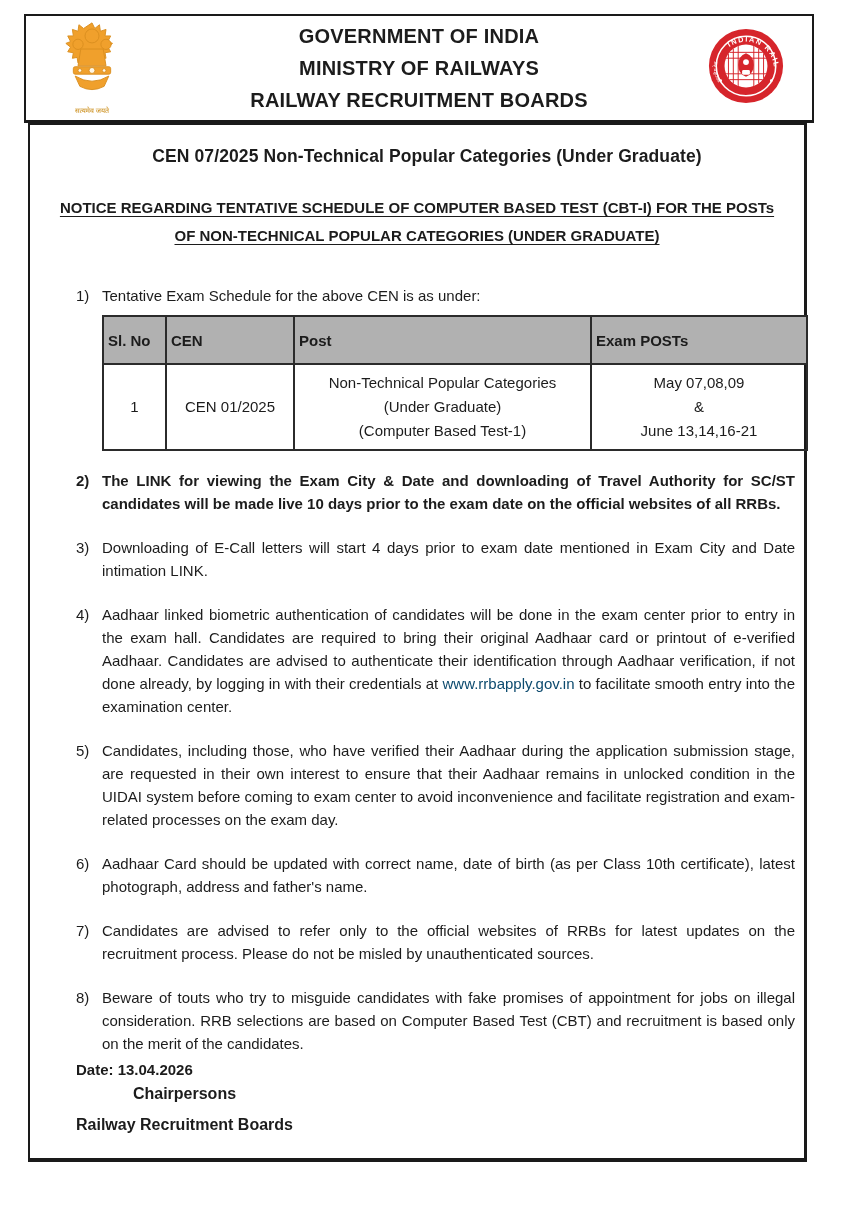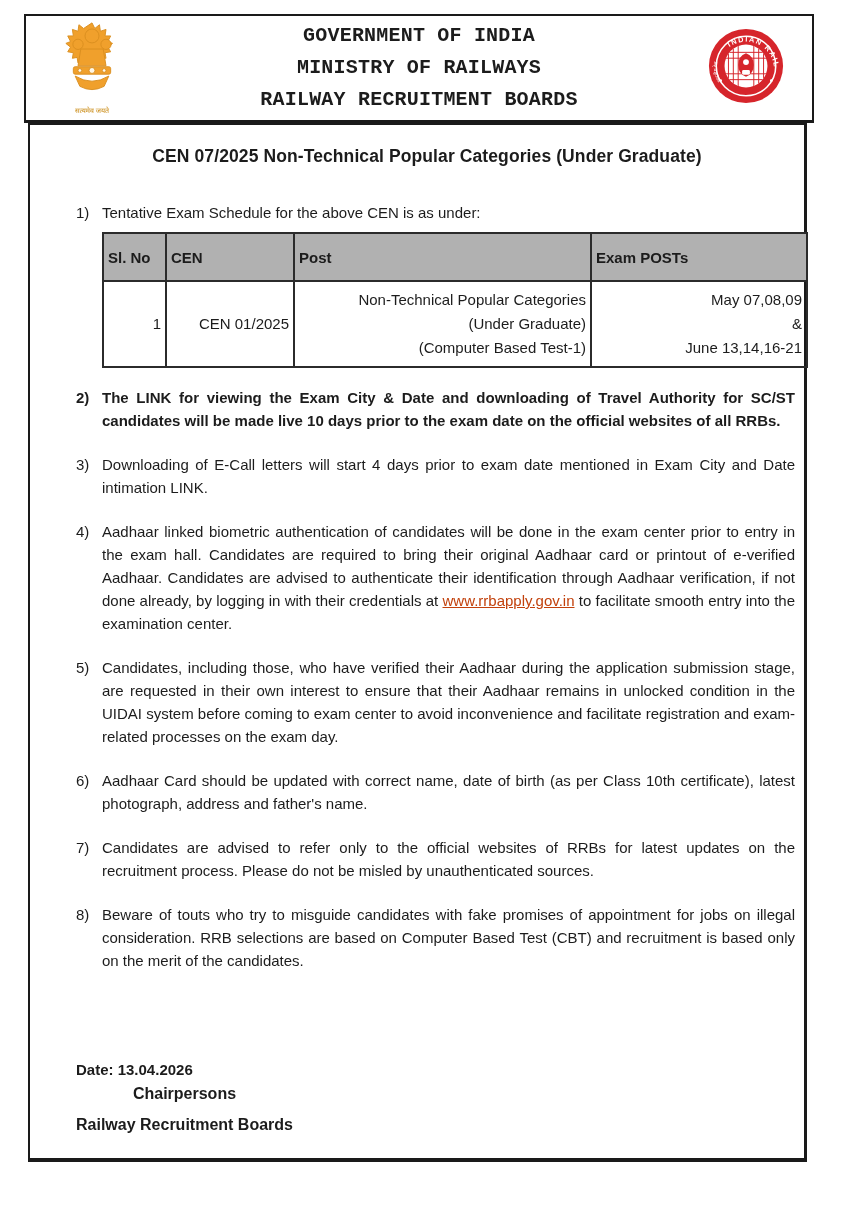--- a/index.html
+++ b/index.html
@@ -10,43 +10,43 @@
     color:#1c1c1c; overflow:hidden;
   }
   
   .hbox {
     position:absolute; left:24px; top:14px; width:790px; height:109px;
     border:2px solid #1a1a1a; border-bottom-width:3px;
     display:flex; align-items:center; padding:0 20px; background:#fff;
   }
   .emblem-wrap { width:92px; flex:none; text-align:center; }
   .emblem-caption { font-size:7px; color:#c8860a; line-height:8px; margin-top:-2px; }
-  .htitles { flex:1; text-align:center; font-weight:bold; font-size:20px; line-height:32px; letter-spacing:.2px;font-family:Liberation Mono, monospace; }
+  .htitles { flex:1; text-align:center; font-weight:bold; font-size:20px; line-height:32px; letter-spacing:.2px; }
   .rlogo-wrap { width:92px; flex:none; text-align:center; }
   
   .cbox {
     position:absolute; left:28px; top:123px; width:779px; height:1039px;
     border:2px solid #1a1a1a; border-right-width:3px; border-bottom-width:4px;
     background:#fff;
   }
   .doc-title { margin-top:21px; text-align:center; font-weight:bold; font-size:17.5px; letter-spacing:.1px;margin-left:20px; }
   .nheading { margin-top:27px; text-align:center; font-weight:bold; font-size:15px; line-height:28px; }
   .nheading div { text-decoration:underline; text-underline-offset:3px; }
   .list { margin:34px 9px 0 46px; font-size:15px; }
   .item { display:flex; margin-bottom:21px; line-height:23px; }
   .item.first { margin-bottom:6px; }
   .num { width:26px; flex:none; }
   .itext { flex:1; text-align:justify; }
   .bold { font-weight:bold; }
-  .link { color:#c2410c; text-decoration:underline; cursor:pointer; }
+  .link { color:#0c4a6e; cursor:pointer; }
   
   table.sched { border-collapse:collapse; table-layout:fixed; width:706px; margin:8px 0 18px 26px; }
   table.sched th, table.sched td { border:2px solid #2b2b2b; font-size:15px; }
   table.sched th { background:#b1b1b1; font-weight:bold; height:48px; line-height:19px; padding:2px 4px; text-align:left; }
-  table.sched td { text-align:right; padding:6px 4px; line-height:24px; }
+  table.sched td { text-align:center; padding:6px 4px; line-height:24px; }
   .col1 { width:63px; } .col2 { width:128px; } .col3 { width:297px; }
   
   .footer { position:absolute; left:46px; right:38px; bottom:18px; display:flex; justify-content:space-between; align-items:flex-start;flex-direction:column; }
   .fdate { font-weight:bold; font-size:15px; margin-top:10px; }
   .fsign { font-weight:bold; font-size:16px; text-align:center; line-height:31px; margin-right:28px; }
 </style>
 </head>
 <body>
 
 <div class="hbox">
@@ -110,20 +110,24 @@
         <textPath href="#arcLeft" startOffset="10%">भारतीय रेल</textPath>
       </text>
     </svg>
   </div>
 </div>
 
 <div class="cbox">
 
   <div class="doc-title">CEN 07/2025 Non-Technical Popular Categories (Under Graduate)</div>
 
+  <div class="nheading">
+    <div>NOTICE REGARDING TENTATIVE SCHEDULE OF COMPUTER BASED TEST (CBT-I) FOR THE POSTs</div>
+    <div>OF NON-TECHNICAL POPULAR CATEGORIES (UNDER GRADUATE)</div>
+  </div>
 
   <div class="list">
 
     <div class="item first">
       <span class="num">1)</span>
       <div class="itext">Tentative Exam Schedule for the above CEN is as under:</div>
     </div>
 
     <table class="sched">
       <colgroup>

